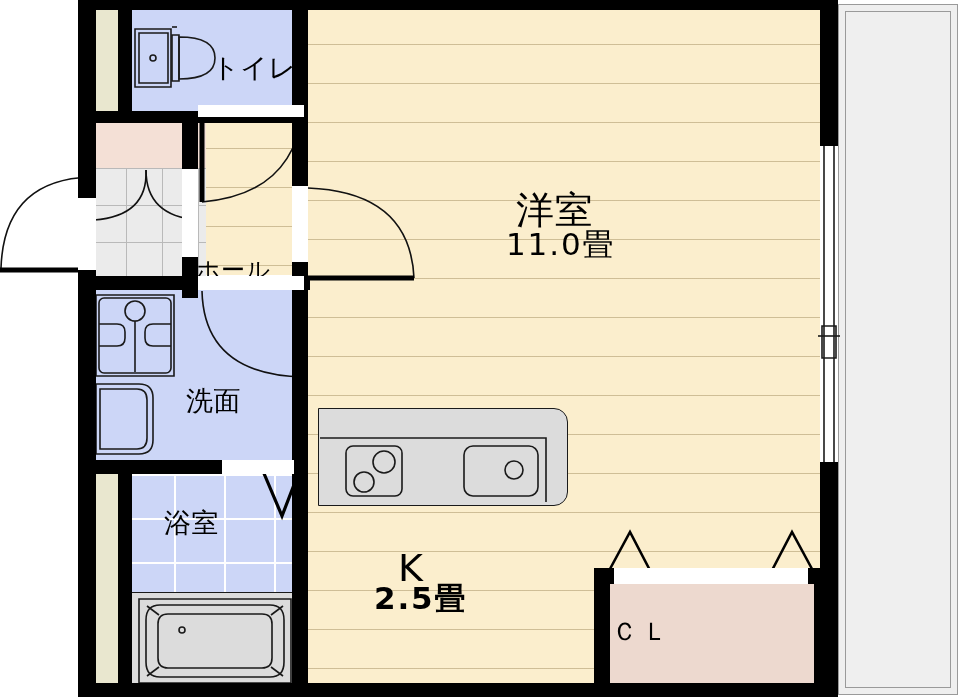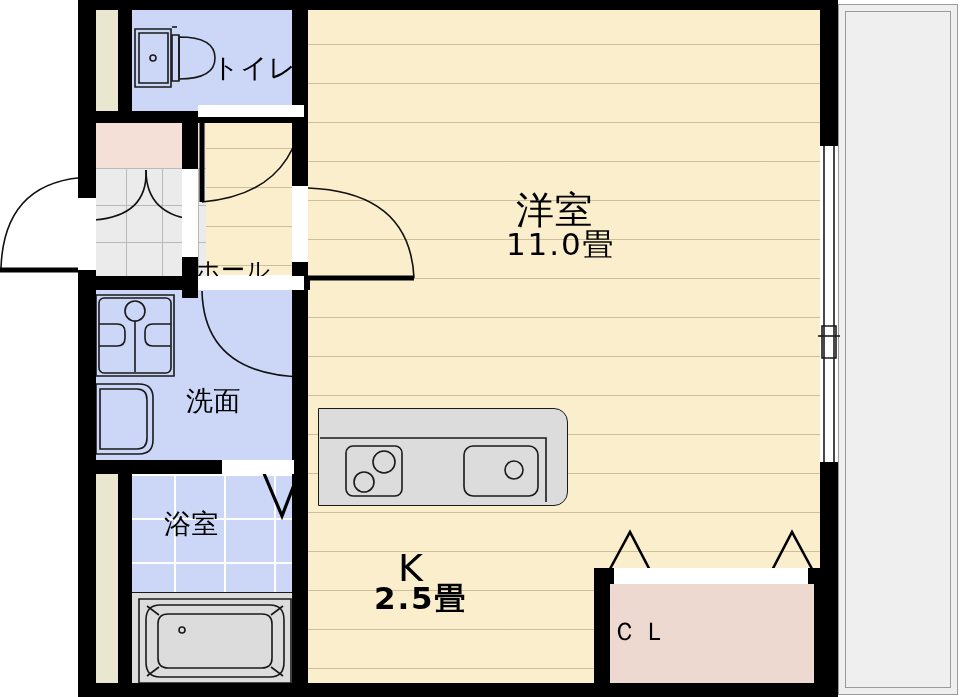--- a/index.html
+++ b/index.html
@@ -179,21 +179,21 @@
   </svg>
 
   <svg class="fx" style="left:200px; top:289px; width:110px; height:100px;" viewBox="0 0 110 100">
     <path class="door-arc" d="M2 2 Q 4 86 104 88"></path>
     <line class="door-leaf" x1="104" y1="88" x2="104" y2="2"></line>
   </svg>
 
   <div class="abs floor-tile-blue" style="left:124px; top:474px; width:182px; height:219px;">
     <div class="grid"></div>
   </div>
-  <div class="label lbl-mid" style="left:164px; top:508px; width:104px;">浴室</div>
+  <div class="label lbl-mid" style="left:164px; top:508px; width:104px;font-family:Liberation Serif, serif;">浴室</div>
 
   <div class="abs fx-fill" style="left:124px; top:592px; width:182px; height:98px;"></div>
   <svg class="fx" style="left:124px; top:592px; width:182px; height:98px;" viewBox="0 0 182 98">
     <rect class="sash" x="15" y="7" width="152" height="84"></rect>
     <path class="sash" d="M36 13 L146 13 Q 160 13 160 28 L160 70 Q 160 85 146 85 L36 85 Q 22 85 22 70 L22 28 Q 22 13 36 13 Z"></path>
     <path class="sash" d="M44 22 L138 22 Q 148 22 148 32 L148 66 Q 148 76 138 76 L44 76 Q 34 76 34 66 L34 32 Q 34 22 44 22 Z"></path>
     <line class="sash" x1="23" y1="14" x2="35" y2="23"></line>
     <line class="sash" x1="159" y1="14" x2="147" y2="23"></line>
     <line class="sash" x1="23" y1="84" x2="35" y2="75"></line>
     <line class="sash" x1="159" y1="84" x2="147" y2="75"></line>

